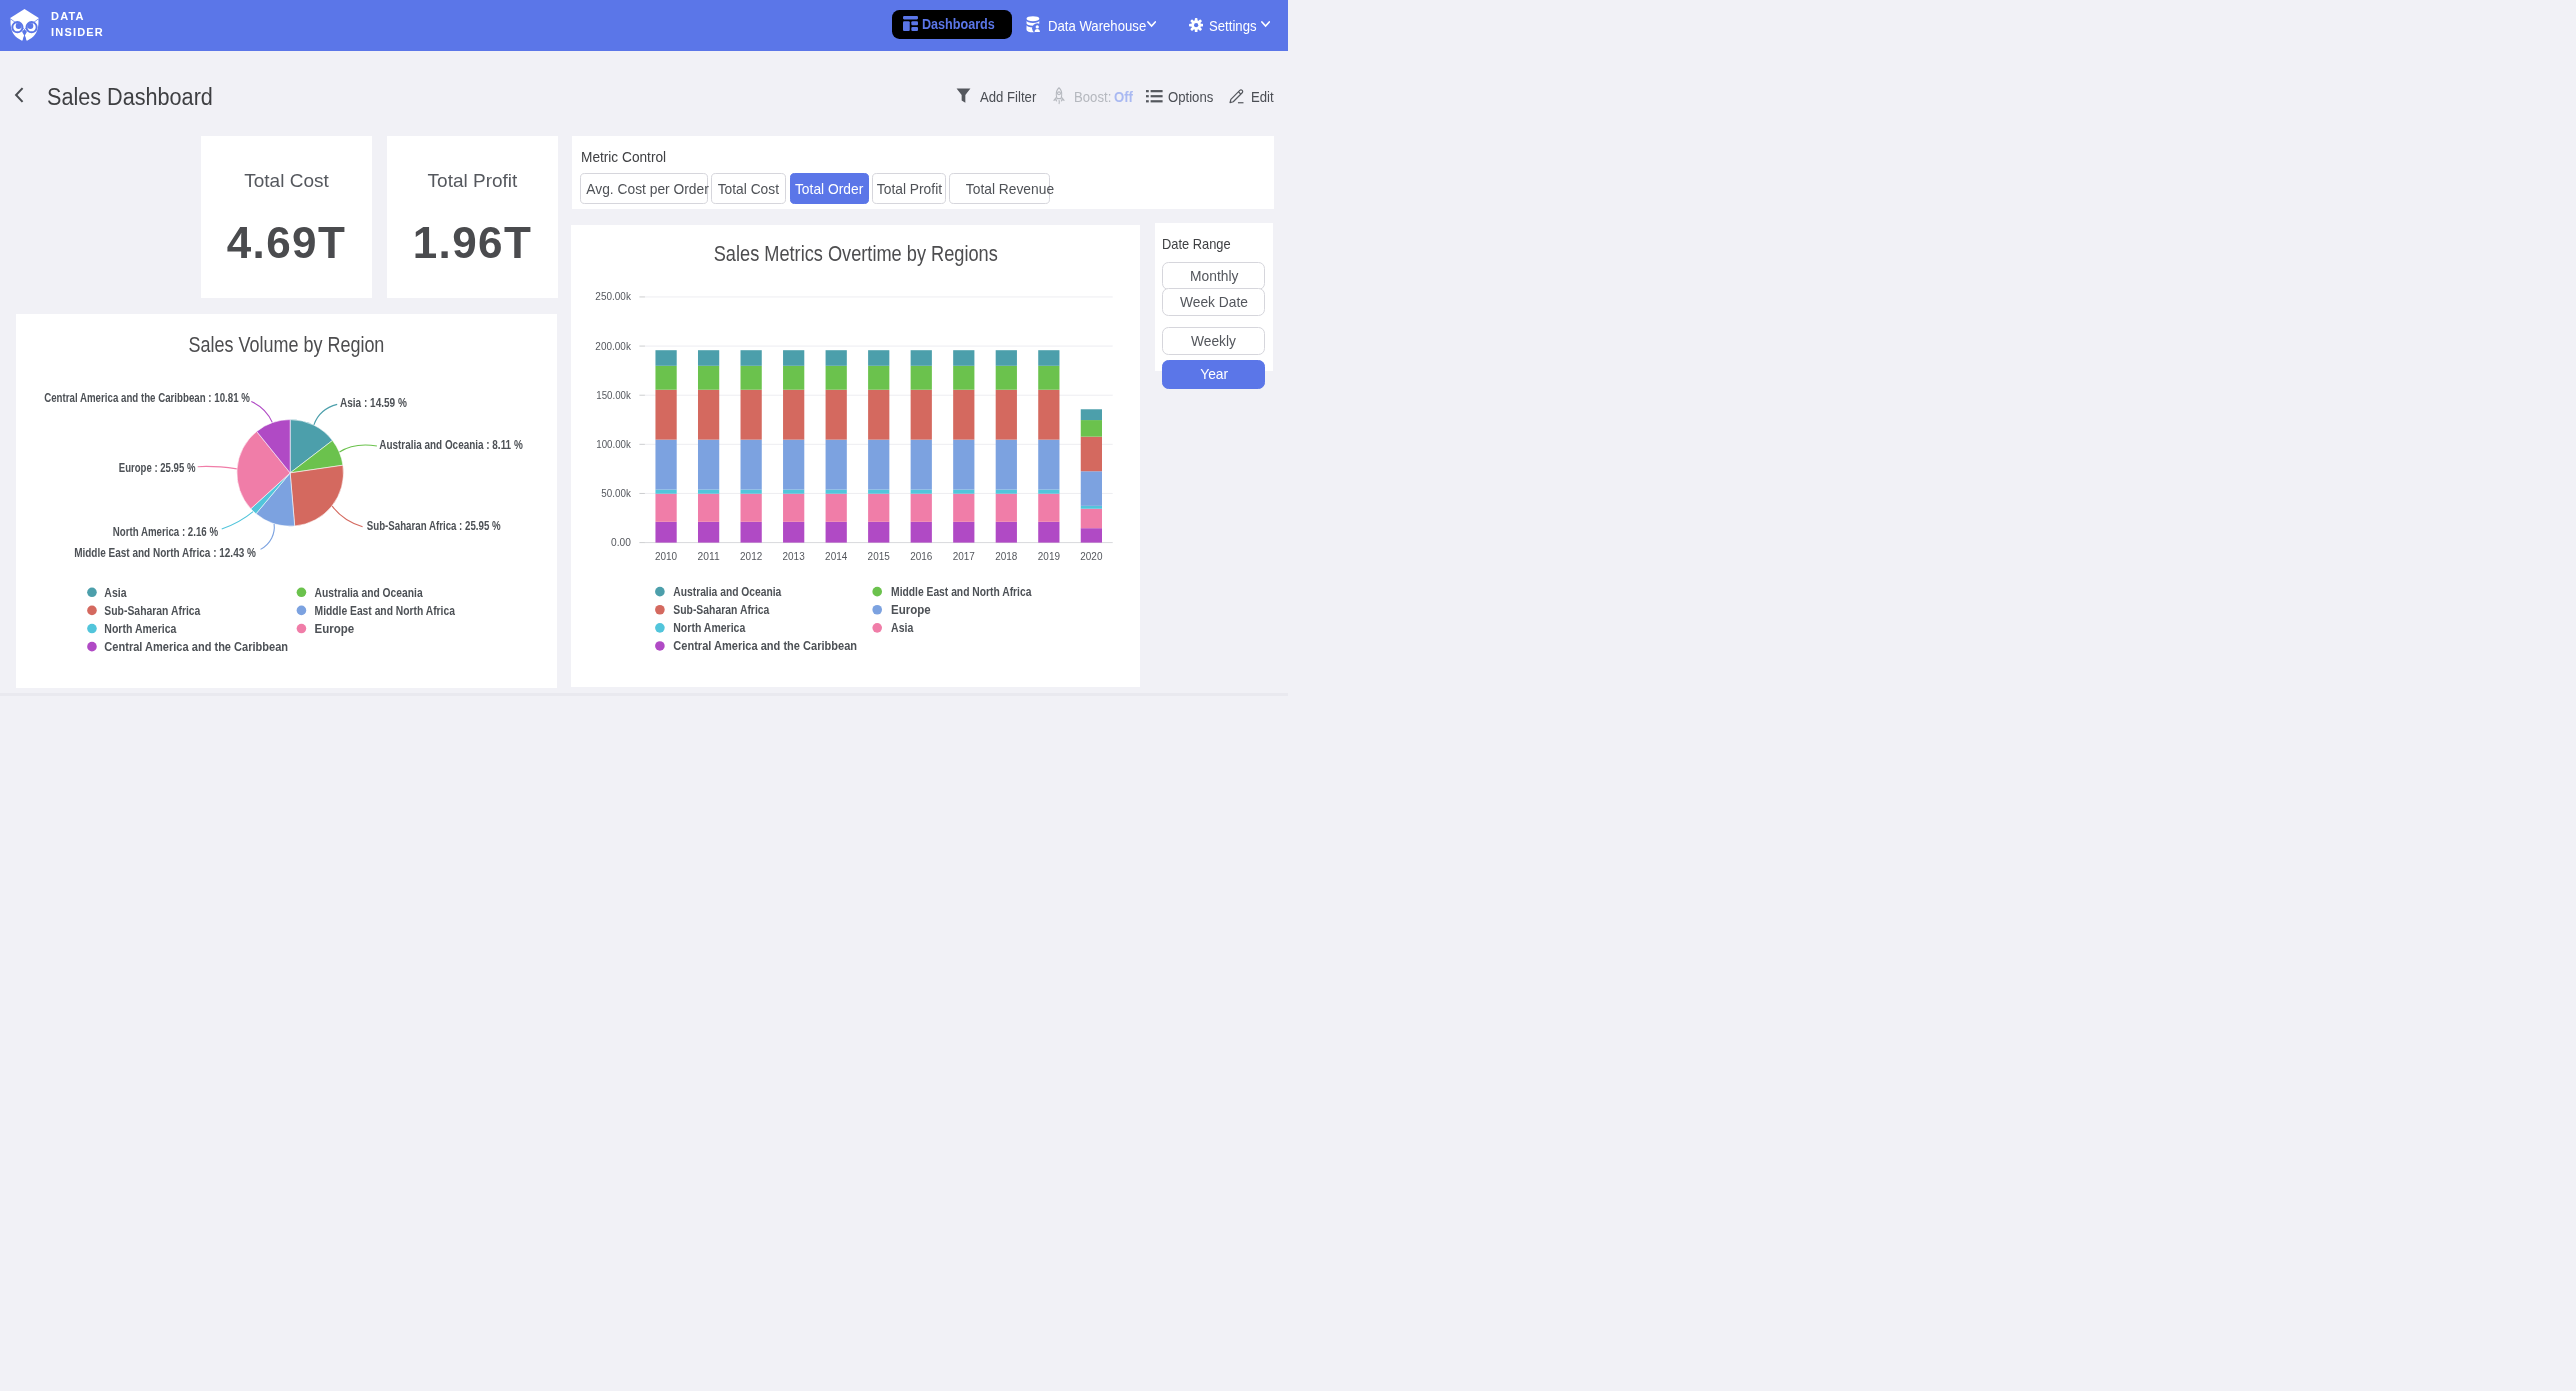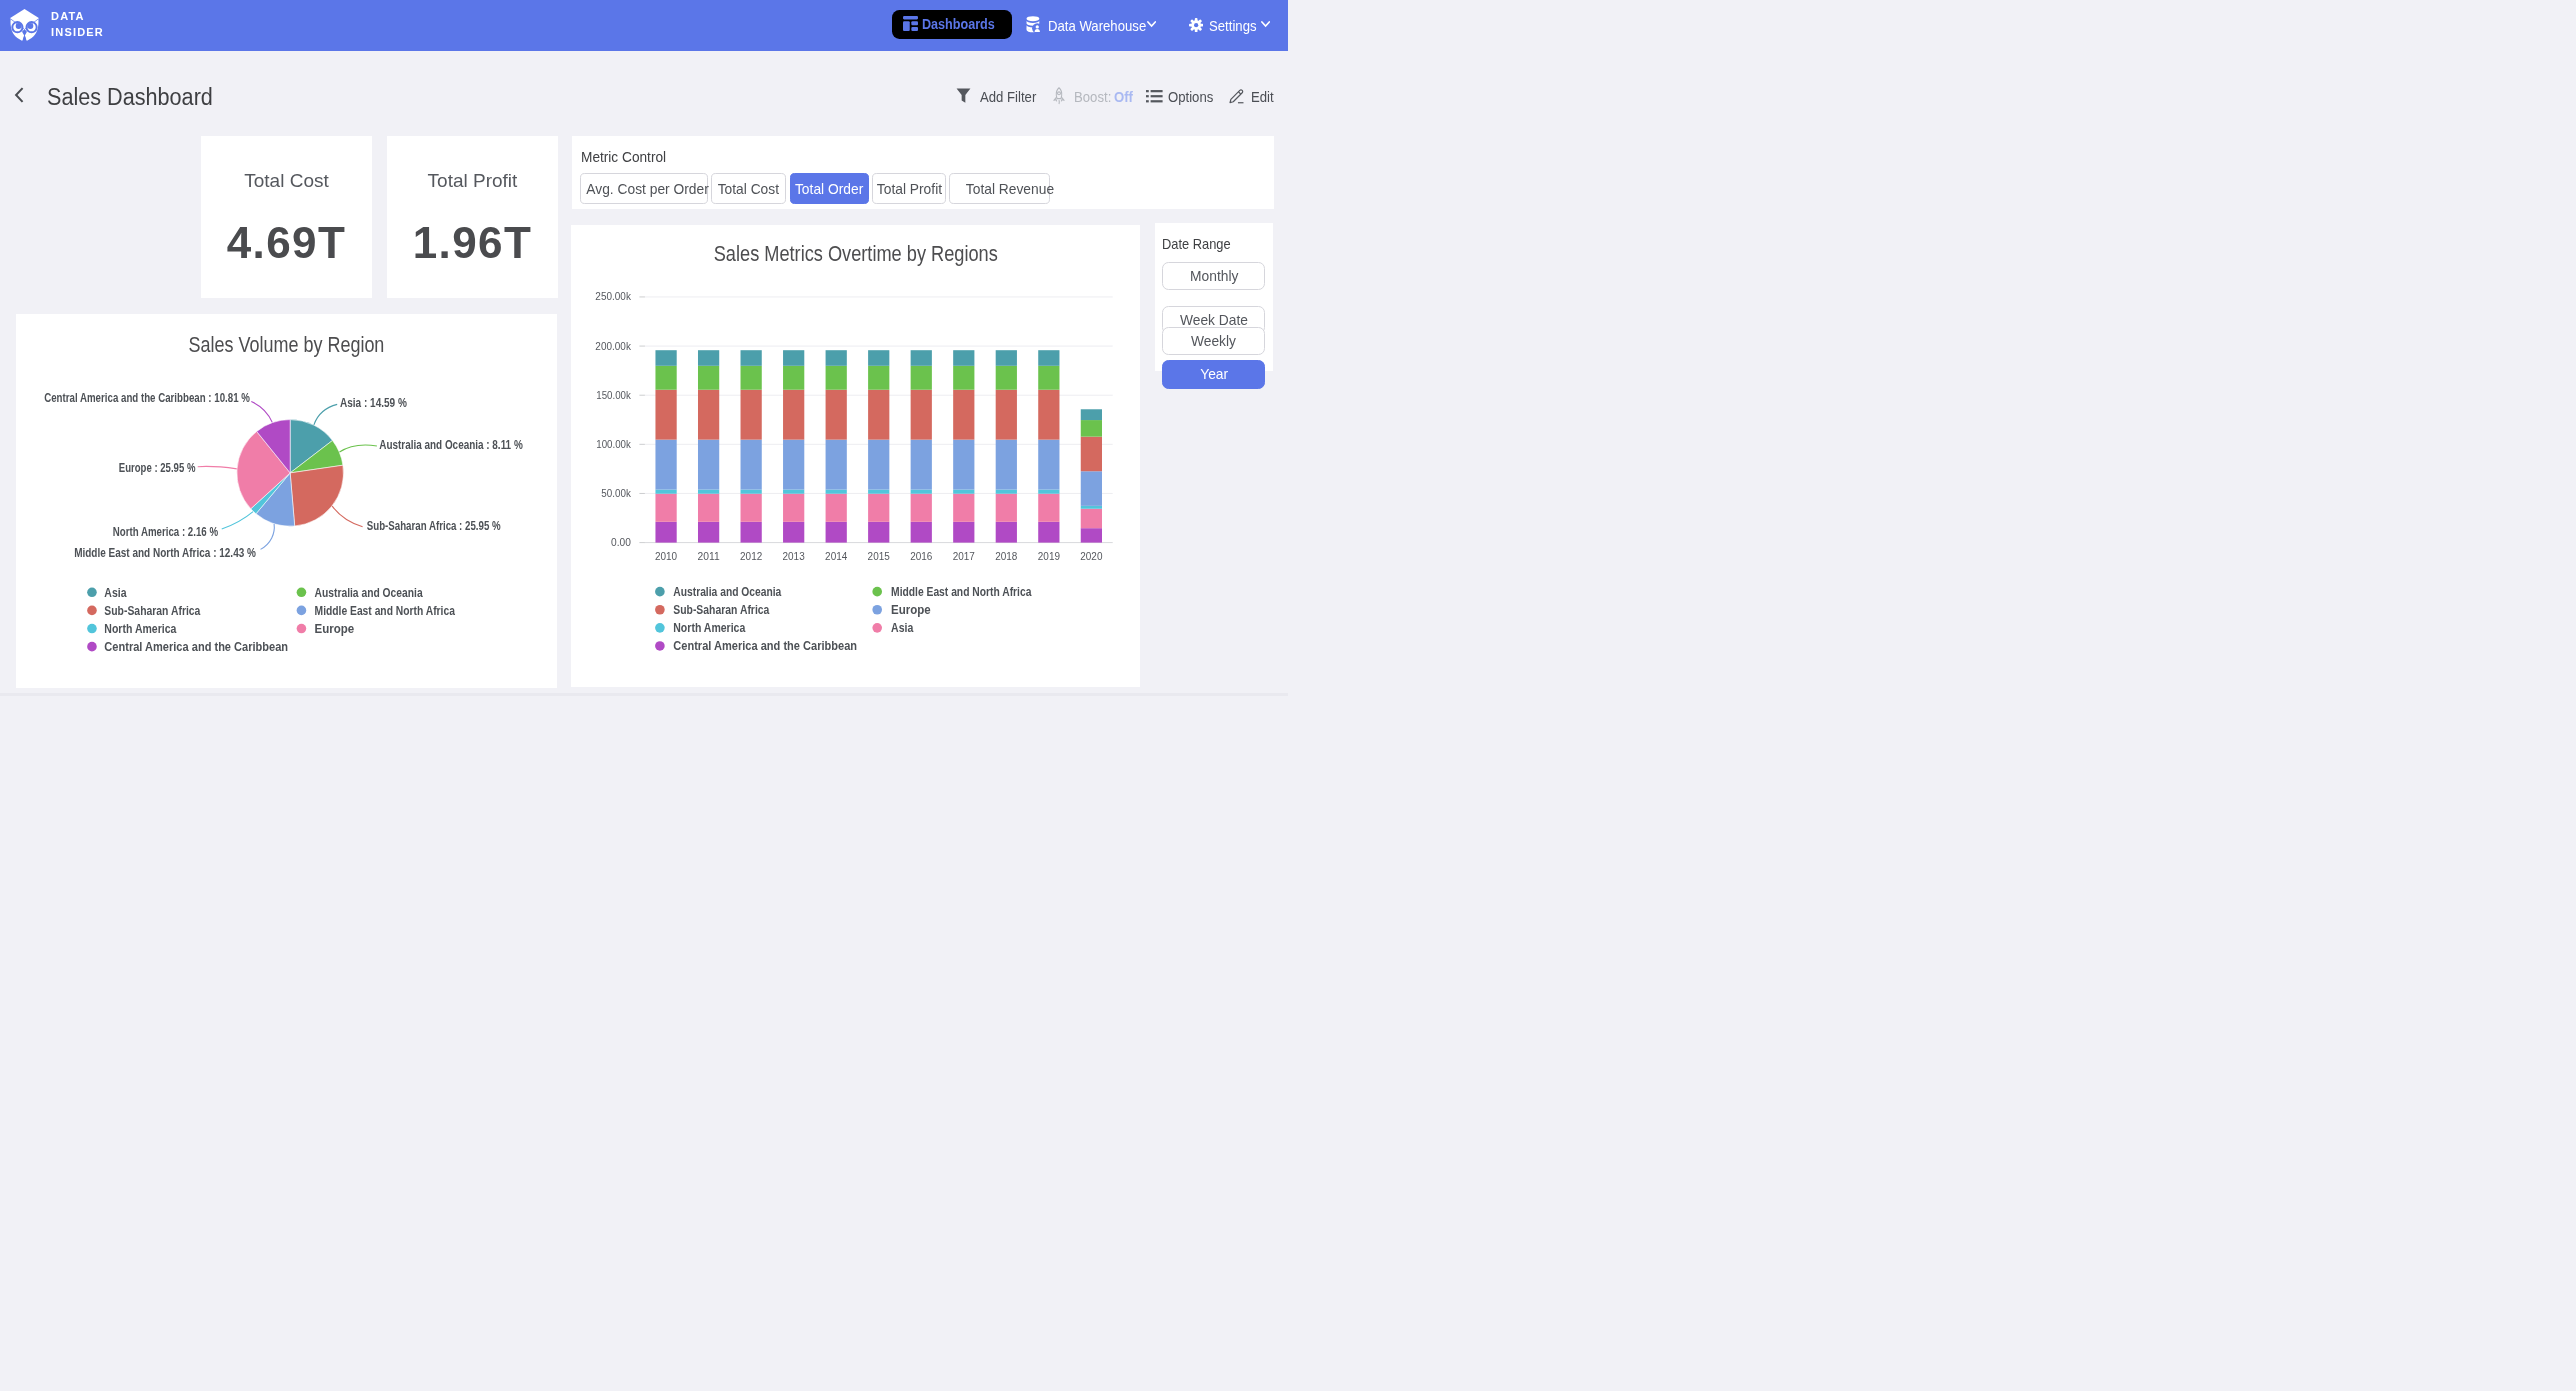--- a/index.html
+++ b/index.html
@@ -171,21 +171,21 @@
     <div class="mbtn" style="left:7.6px;width:128px;"><i>Avg. Cost per Order</i></div>
     <div class="mbtn" style="left:139px;width:75px;"><i>Total Cost</i></div>
     <div class="mbtn sel" style="left:218px;width:79px;"><i>Total Order</i></div>
     <div class="mbtn" style="left:300px;width:74px;"><i>Total Profit</i></div>
     <div class="mbtn" style="left:377px;width:101px;padding-left:12px;"><i>Total Revenue</i></div>
   </div>
 
   <div class="card" id="daterange">
     <div class="title">Date Range</div>
     <div class="dbtn" style="top:39px;"><i>Monthly</i></div>
-    <div class="dbtn" style="top:83px;"><i>Week Date</i></div>
+    <div class="dbtn" style="top:65px;"><i>Week Date</i></div>
     <div class="dbtn" style="top:104px;"><i>Weekly</i></div>
     <div class="dbtn sel" style="top:137px;"><i>Year</i></div>
   </div>
 
   <div class="card" id="piecard">
     <svg width="541" height="374" viewBox="0 0 585.75 404.25" id="piesvg">
         <text x="292.85" y="40.75" text-anchor="middle" font-size="24" fill="#4d4d4f" textLength="212" lengthAdjust="spacingAndGlyphs">Sales Volume by Region</text>
 <path d="M296.85,171.70 L296.85,114.00 A57.7,57.7 0 0 1 342.64,136.59 Z" fill="#4c9fab" stroke="#fff" stroke-width="0.6"></path>
 <path d="M296.85,171.70 L342.64,136.59 A57.7,57.7 0 0 1 353.95,163.39 Z" fill="#6bc24d" stroke="#fff" stroke-width="0.6"></path>
 <path d="M296.85,171.70 L353.95,163.39 A57.7,57.7 0 0 1 301.74,229.19 Z" fill="#d4695f" stroke="#fff" stroke-width="0.6"></path>

